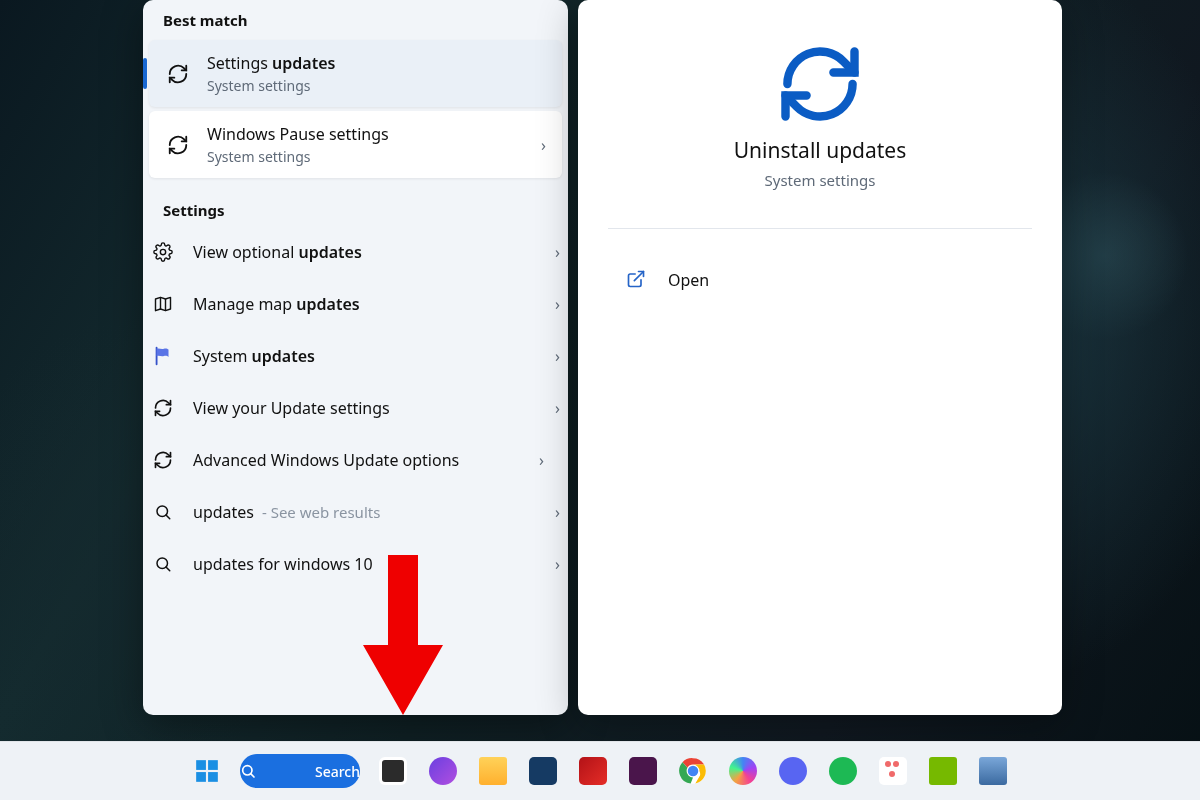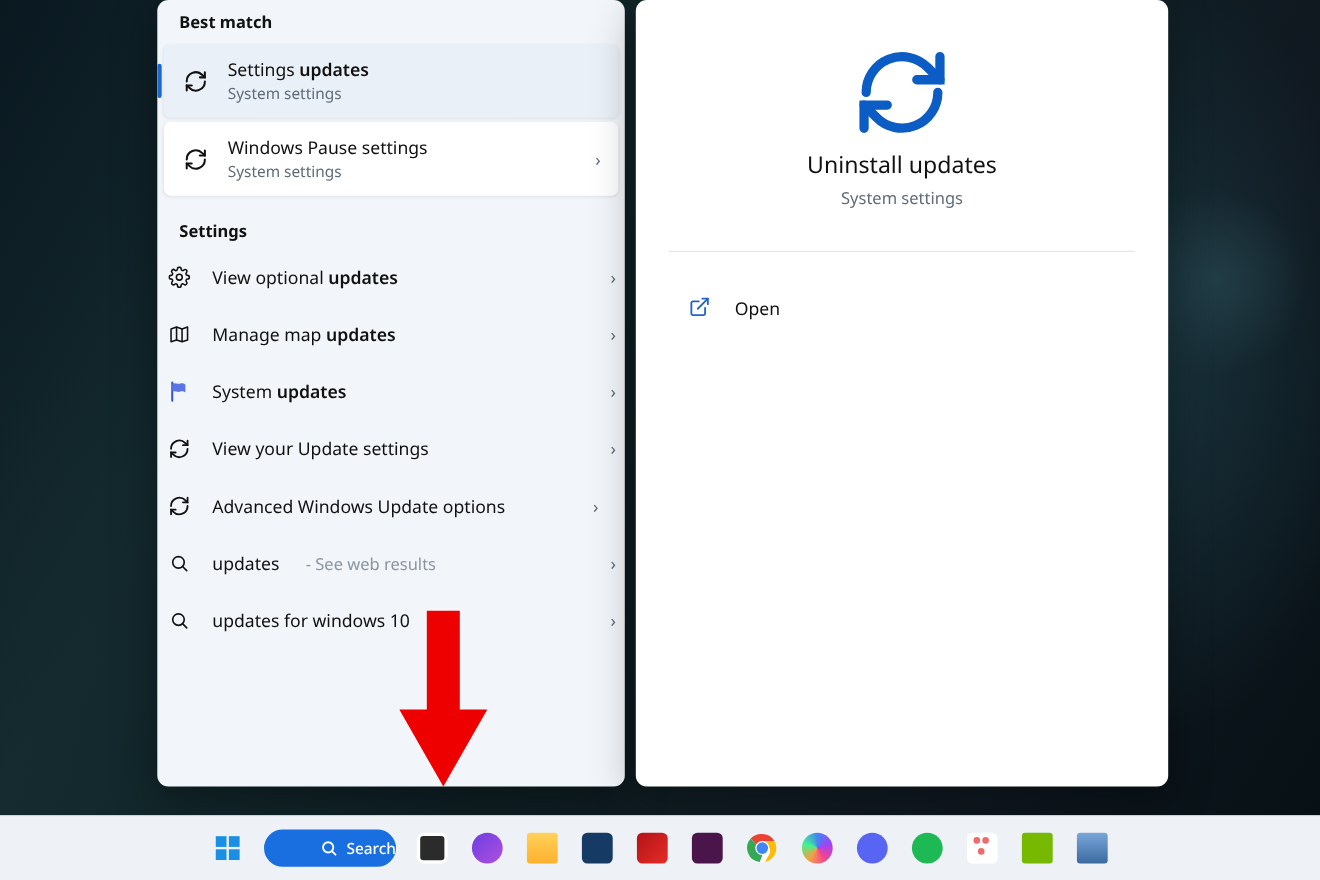--- a/index.html
+++ b/index.html
@@ -18,31 +18,31 @@
 .card .ico{width:26px;height:26px;margin-right:16px;display:flex;align-items:center;justify-content:center;flex:none}
 .card .txt{flex:1}
 .card .title{font-size:16px;color:#111}
 .card .title b{font-weight:600}
 .card .sub{font-size:14px;color:#5f6a78;margin-top:2px}
 .card .chev{color:#5f6a78;font-size:16px;margin-left:10px}
 .list-row{display:flex;align-items:center;padding:14px 8px;cursor:default;position:relative}
 .list-row .ico{width:24px;height:24px;margin-right:18px;display:flex;align-items:center;justify-content:center;flex:none}
 .list-row .lbl{flex:1;font-size:16px;color:#111}
 .list-row .lbl b{font-weight:600}
-.list-row .hint{color:#8a94a1;font-size:15px;margin-left:20px}
+.list-row .hint{color:#8a94a1;font-size:15px;margin-left:4px}
 .list-row .chev{color:#5f6a78;font-size:16px}
 .right-hero{display:flex;flex-direction:column;align-items:center;padding:38px 20px 10px}
 .right-title{font-size:21px;color:#111;margin-top:6px}
 .right-sub{font-size:15px;color:#5f6a78;margin-top:6px}
 .right-divider{height:1px;background:#e2e6ec;margin:28px 30px}
 .right-action{display:flex;align-items:center;padding:12px 48px;font-size:16px;color:#111}
 .right-action .ico{width:22px;height:22px;margin-right:20px;color:#2564c7}
 .taskbar{position:absolute;left:0;right:0;bottom:0;height:58px;background:#eef2f6;display:flex;align-items:center;justify-content:center;gap:16px;border-top:1px solid rgba(0,0,0,.05)}
 .tbtn{width:34px;height:34px;border-radius:6px;display:flex;align-items:center;justify-content:center;position:relative}
-.search-pill{width:120px;height:34px;border-radius:17px;background:#1a6fe0;color:#fff;display:flex;align-items:center;justify-content:flex-end;gap:8px;font-size:14px;font-weight:500}
+.search-pill{width:120px;height:34px;border-radius:17px;background:#1a6fe0;color:#fff;display:flex;align-items:center;justify-content:space-between;gap:8px;font-size:14px;font-weight:500}
 .ti{width:28px;height:28px;border-radius:6px}
 .red-arrow{position:absolute;left:220px;top:555px;width:80px;height:160px;pointer-events:none}
 svg{display:block}
 </style>
 </head>
 <body>
 
 <div class="desktop"></div>
 
 <div class="search-popup">

